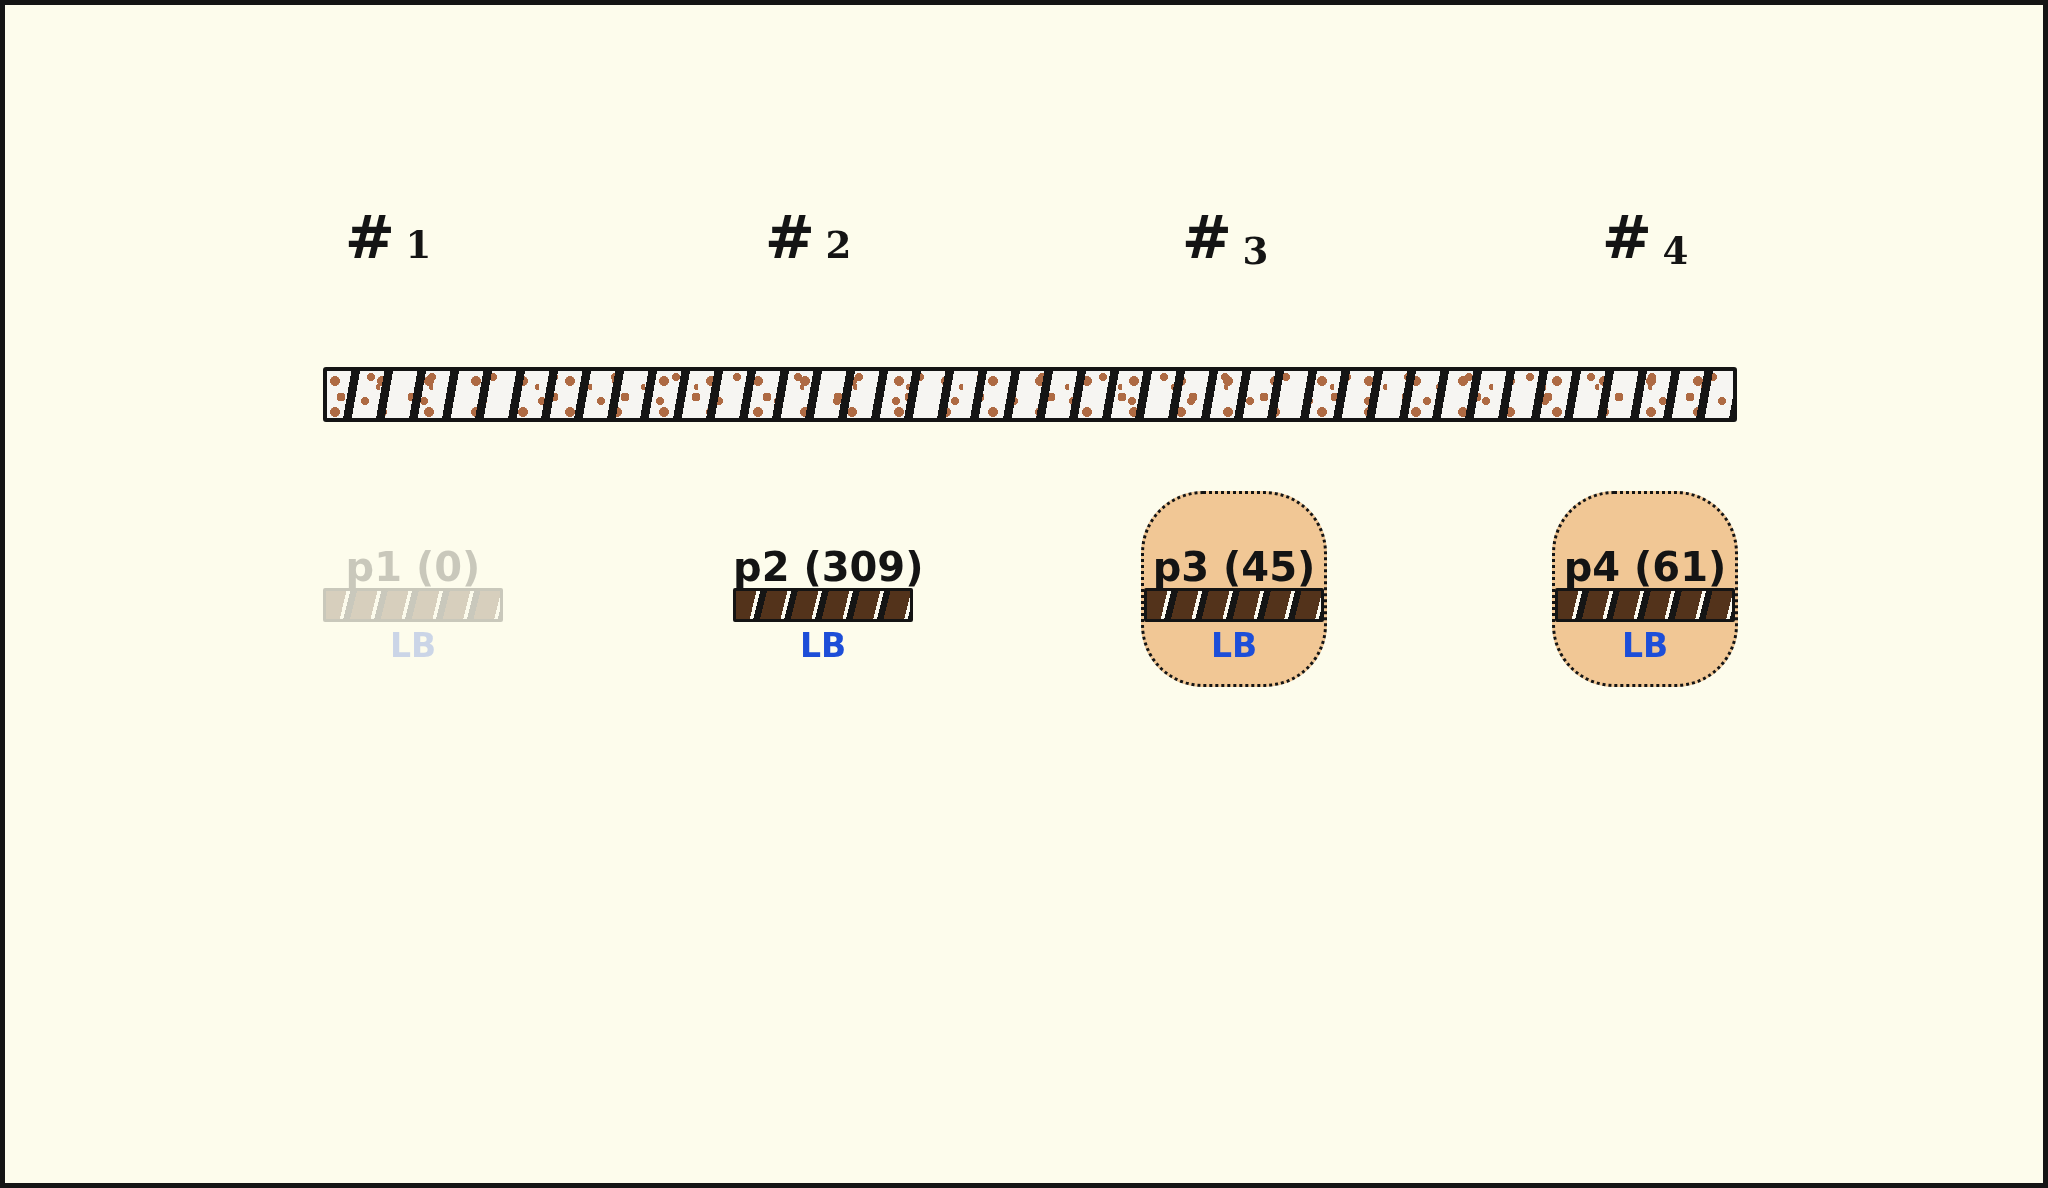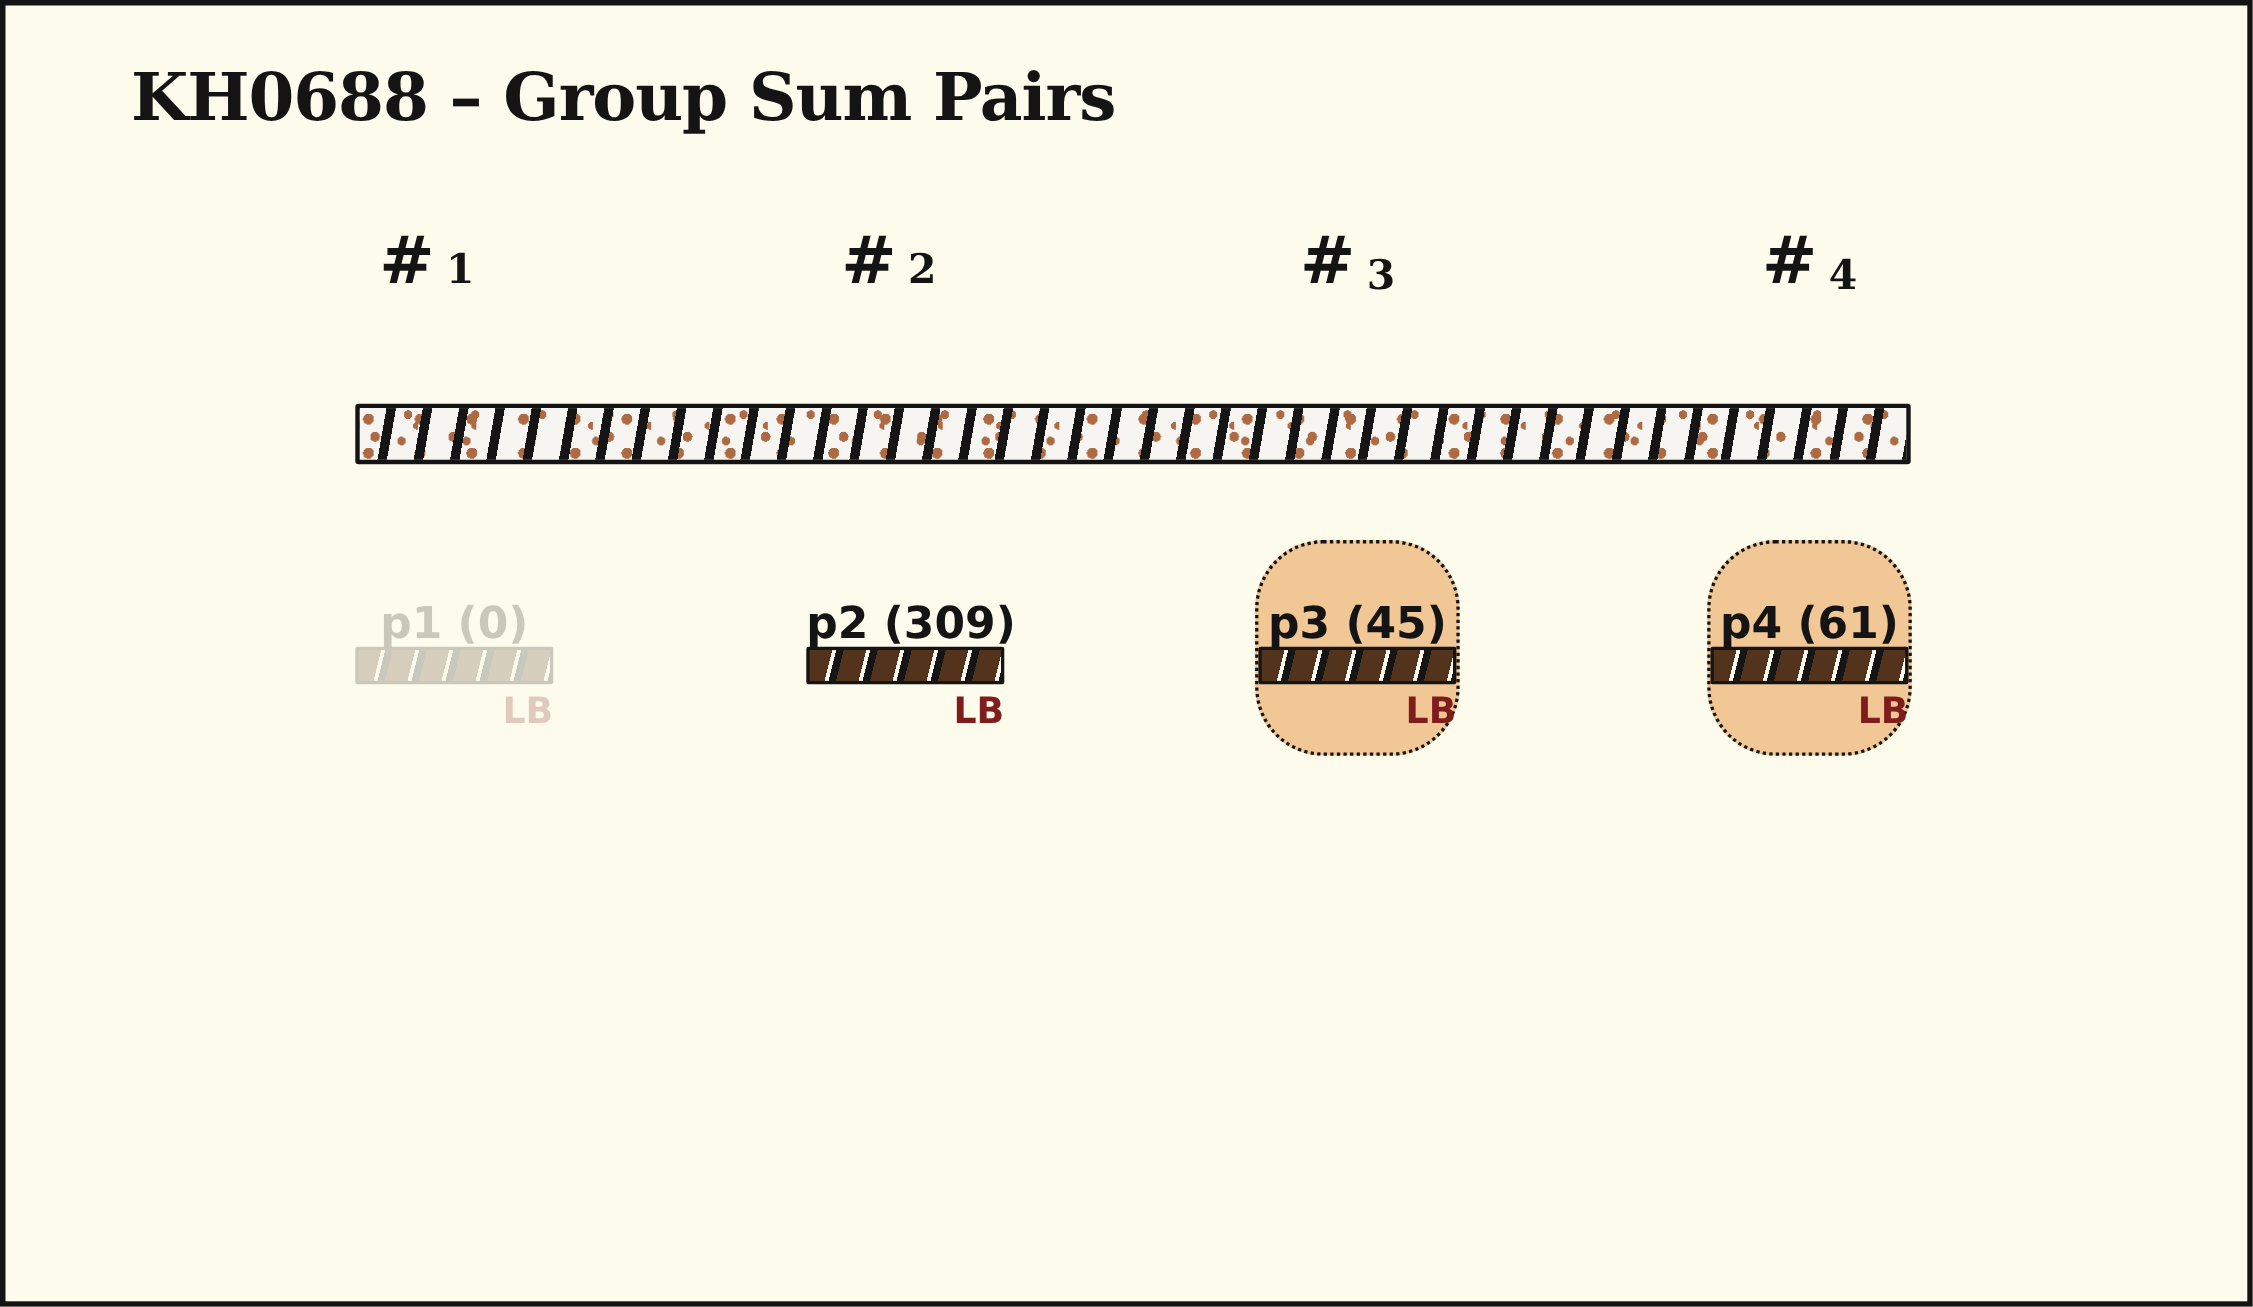--- a/index.html
+++ b/index.html
@@ -57,30 +57,29 @@
   }
   .pbar{
     position:absolute;left:0;top:97px;width:100%;height:34px;
     border:3px solid #141414;border-radius:2px;z-index:2;
     background-color:#53331b;
     background-image:repeating-linear-gradient(104deg,
       transparent 0 20px, #fbf9ef 20px 23.5px, #151515 23.5px 30px);
   }
   .sub{
     position:absolute;left:0;top:138px;width:100%;
-    text-align:right;font-weight:700;font-size:33px;line-height:1;
-    color:#7f1d1d;z-index:3;
+    text-align:center;font-weight:700;font-size:33px;line-height:1;
+    color:#1d4ed8;z-index:3;
   }
 </style>
 </head>
 <body>
 
 <div class="canvas">
 
-  <div class="title">KH0688 – Group Sum Pairs</div>
 
   <div class="hdr" style="left:383px"><span>#</span><span class="hnum">1</span></div>
   <div class="hdr" style="left:803px"><span>#</span><span class="hnum">2</span></div>
   <div class="hdr" style="left:1220px"><span>#</span><span class="hnum low">3</span></div>
   <div class="hdr" style="left:1640px"><span>#</span><span class="hnum low">4</span></div>
 
   <div class="bigbar"></div>
 
   <div class="group faded" style="left:318px">
     <div class="plabel">p1 (0)</div>

